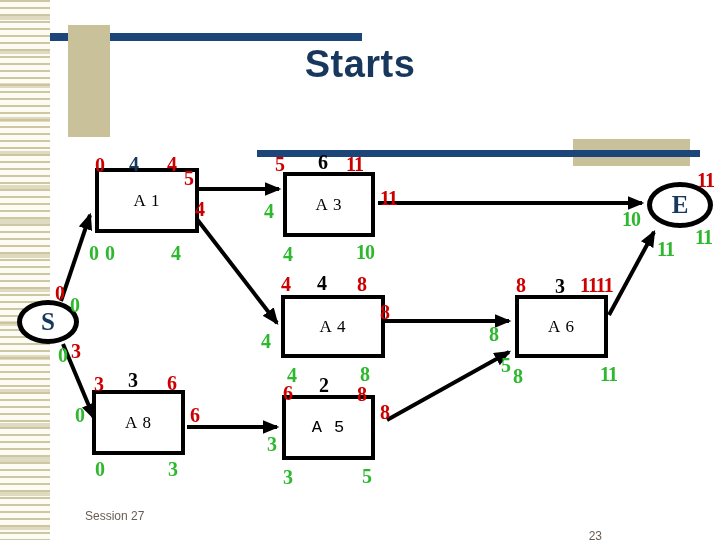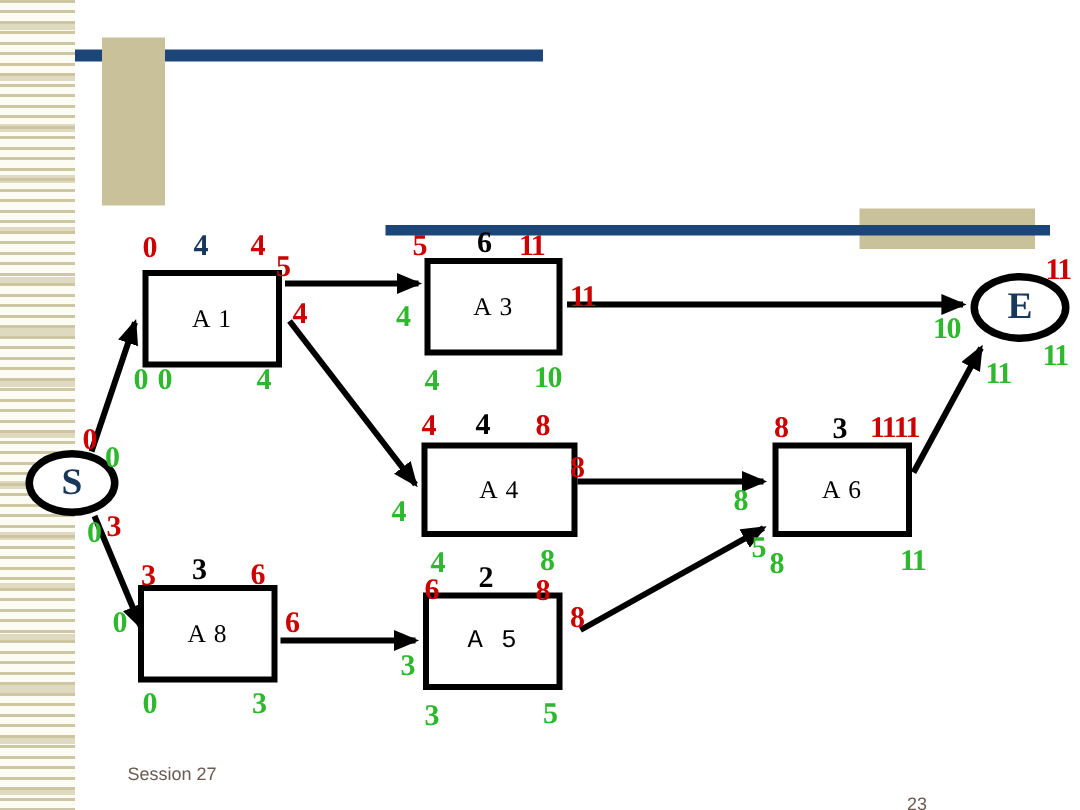--- a/index.html
+++ b/index.html
@@ -31,35 +31,36 @@
   }
   .node.rect .nlabel{ font-size:17px; color:#000; letter-spacing:1px; }
   .node.ellipse{ border-radius:50%; border-width:5px; }
   .node.ellipse .nlabel{ font-weight:bold; font-size:25px; }
   .flabel{
     position:absolute; font-weight:bold; font-size:20px; line-height:1;
     white-space:nowrap; letter-spacing:-1px;
   }
   .footer{
     position:absolute; left:0; top:509px; width:624px; height:20px;
-    font-family:"Liberation Sans", sans-serif; font-size:12px;padding-left:16px;
+    font-family:"Liberation Sans", sans-serif; font-size:12px;
   }
   .footer .f-left{ position:absolute; left:85px; }
   .footer .f-center{ position:absolute; left:200px; width:320px; text-align:center; }
   .footer .f-right{ position:absolute; right:22px;margin-top:20px; }
 </style>
 </head>
 <body>
 
 <div class="slide">
   <div class="stripes"></div>
   <div class="topline" style="background: rgb(28, 70, 121);"></div>
   <div class="vbar" style="background: rgb(201, 193, 153);"></div>
 
   <div class="title" style="color: rgb(23, 55, 93);">
+    <div>Starts</div>
   </div>
 
   <div class="tanrect" style="background: rgb(201, 193, 153);"></div>
   <div class="midline" style="background: rgb(28, 70, 121);"></div>
 
   <svg class="diagram-svg" id="arrow-layer">
     <defs>
       <marker id="ah" markerWidth="4.6" markerHeight="3.8" refX="3.6" refY="1.75" orient="auto">
         <path d="M0,0 L4.2,1.75 L0,3.5 z" fill="#000"></path>
       </marker>
@@ -75,21 +76,21 @@
       <line x1="609" y1="315" x2="654" y2="232" stroke="#000" stroke-width="4" marker-end="url(#ah)"></line>
     </svg>
 
   <div id="nodes-layer">
       <div class="node ellipse" style="left: 17px; top: 300px; width: 62px; height: 44px;">
         <span class="nlabel" style="color: rgb(23, 55, 93);">S</span>
       </div>
       <div class="node ellipse" style="left: 647px; top: 182px; width: 66px; height: 46px;">
         <span class="nlabel" style="color: rgb(23, 55, 93);">E</span>
       </div>
-      <div class="node rect" style="left: 95px; top: 180px; width: 93px; height: 65px;">
+      <div class="node rect" style="left: 95px; top: 168px; width: 104px; height: 65px;">
         <span class="nlabel">A 1</span>
       </div>
       <div class="node rect" style="left: 92px; top: 390px; width: 93px; height: 65px;">
         <span class="nlabel">A 8</span>
       </div>
       <div class="node rect" style="left: 283px; top: 172px; width: 92px; height: 65px;">
         <span class="nlabel">A 3</span>
       </div>
       <div class="node rect" style="left: 281px; top: 295px; width: 104px; height: 63px;">
         <span class="nlabel">A 4</span>

